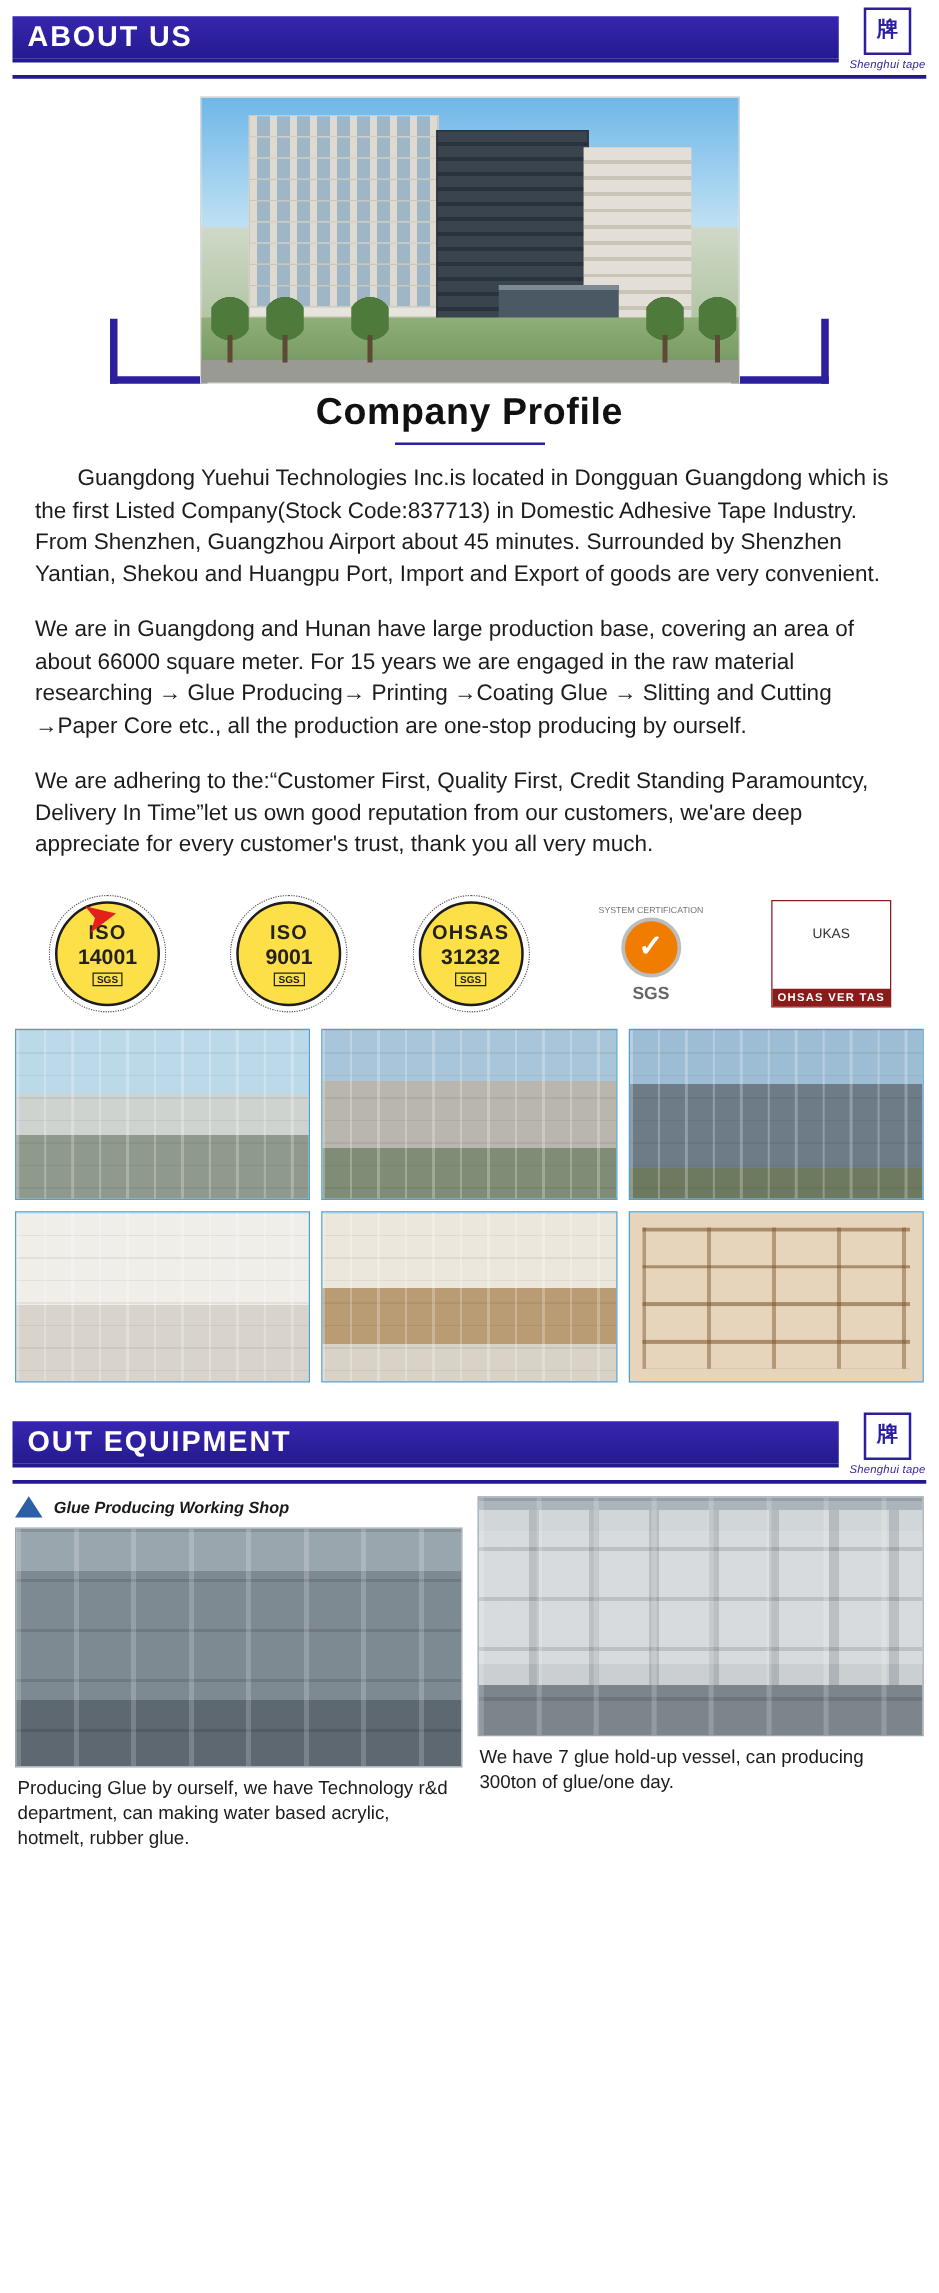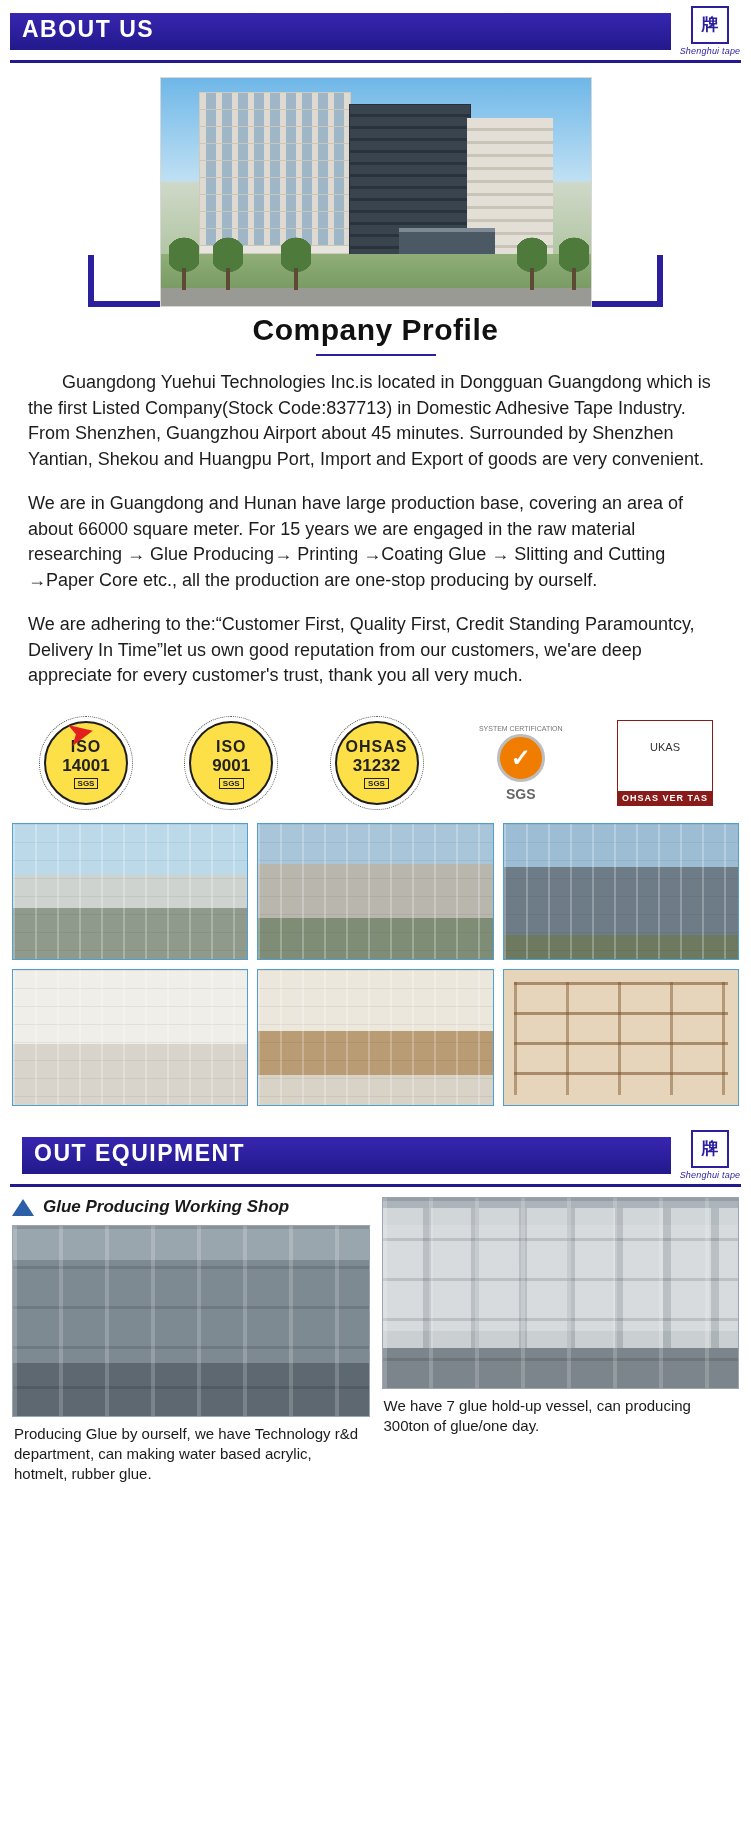--- a/index.html
+++ b/index.html
@@ -274,42 +274,42 @@
       repeating-linear-gradient(180deg, rgba(0,0,0,.06) 0 1px, rgba(0,0,0,0) 1px 18px);
   }
   .ph-shelf {
     position: absolute; left: 10px; right: 10px; top: 12px; bottom: 10px;
     background:
       repeating-linear-gradient(180deg, rgba(120,80,40,.55) 0 3px, rgba(0,0,0,0) 3px 30px),
       repeating-linear-gradient(90deg, rgba(120,80,40,.45) 0 3px, rgba(0,0,0,0) 3px 52px);
   }
 
   
-  .equip-head { margin-top: 18px; margin-left: 12px; }
+  .equip-head { margin-top: 18px; }
   .equip-cols {
     display: grid;
     grid-template-columns: 1fr 1fr;
     gap: 12px;
     padding: 10px 12px 0 12px;
   }
   .equip-title {
     display: flex;
     align-items: center;
     gap: 9px;
     margin-bottom: 8px;
   }
   .tri-icon {
     width: 0; height: 0;
     border-left: 11px solid transparent;
     border-right: 11px solid transparent;
     border-bottom: 17px solid #2b5fa8;
     flex: 0 0 auto;
   }
   .equip-title-text {
-    font-size: 17px;
+    font-size: 13px;
     font-style: italic;
     font-weight: bold;
     color: #1a1a1a;
   }
   .equip-photo {
     height: 190px;
     border: 1px solid #9aa7b0;
     position: relative;
     overflow: hidden;
   }

